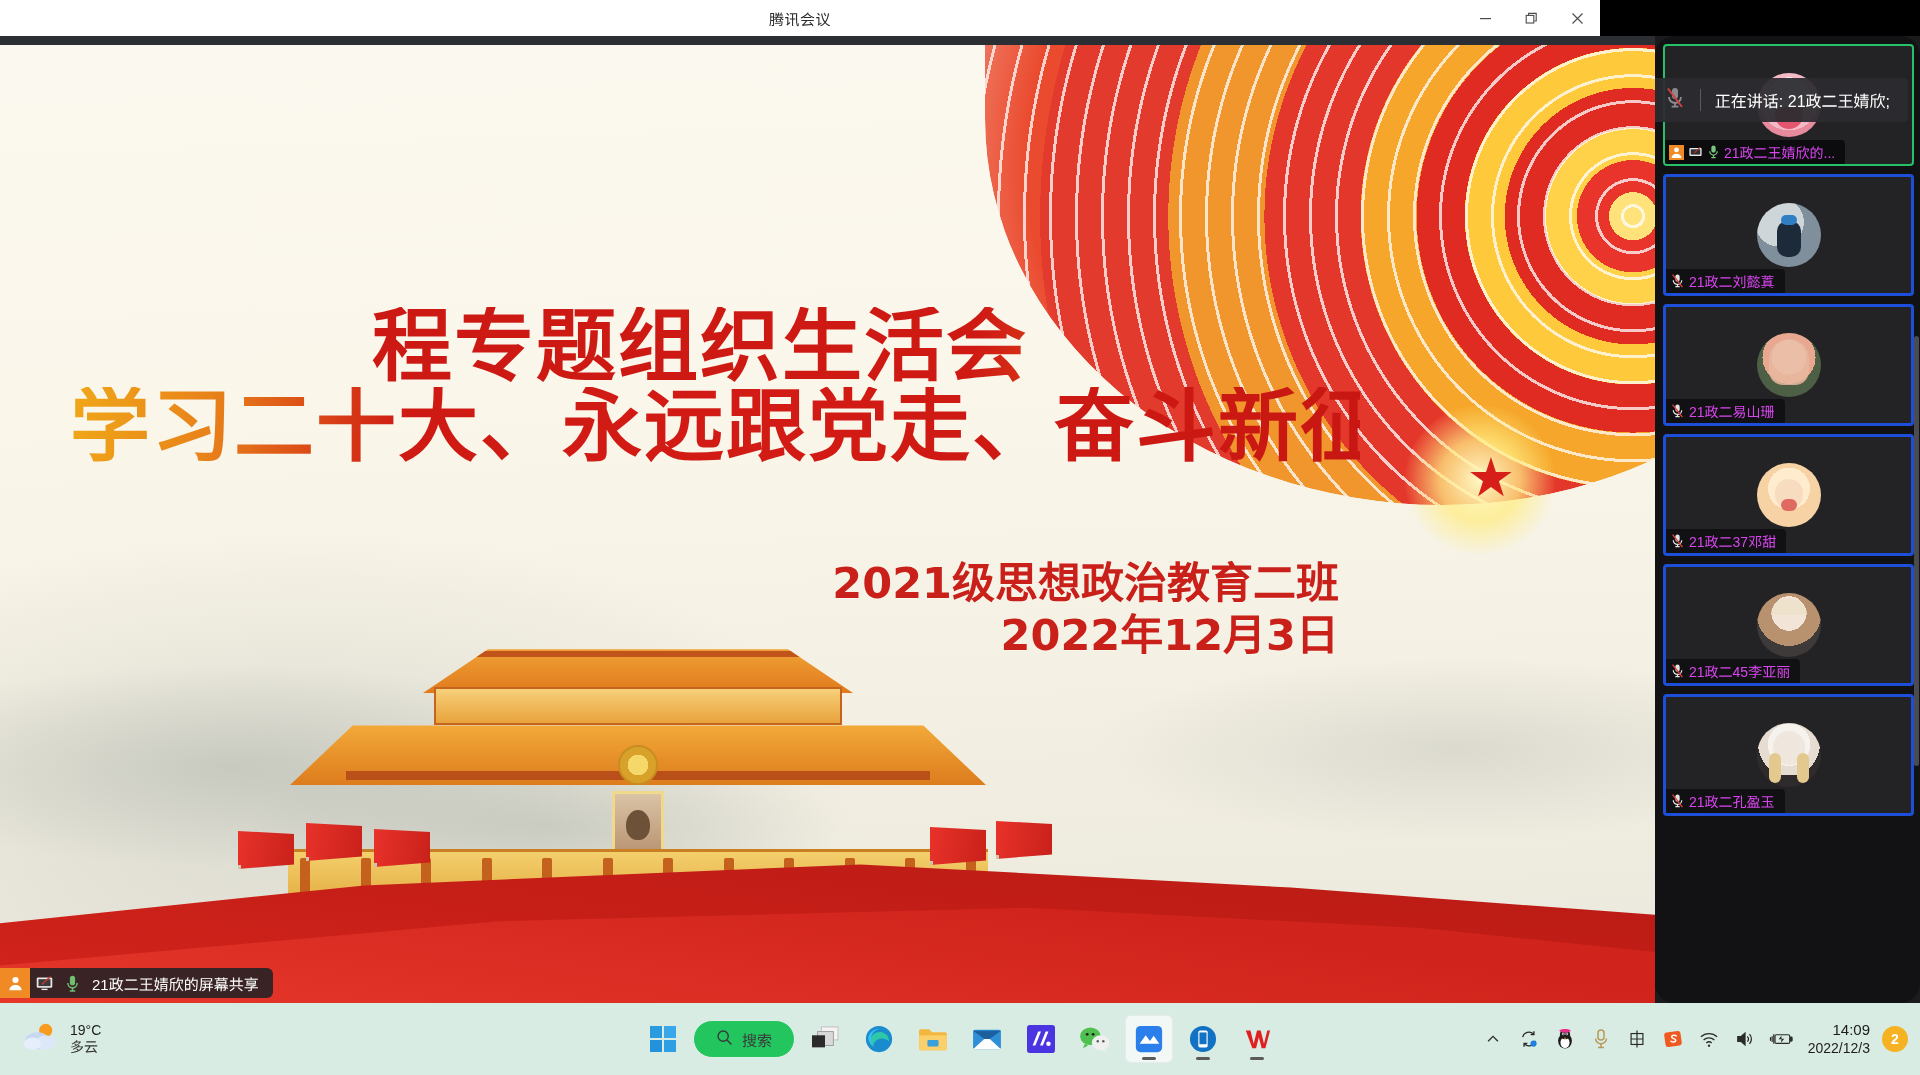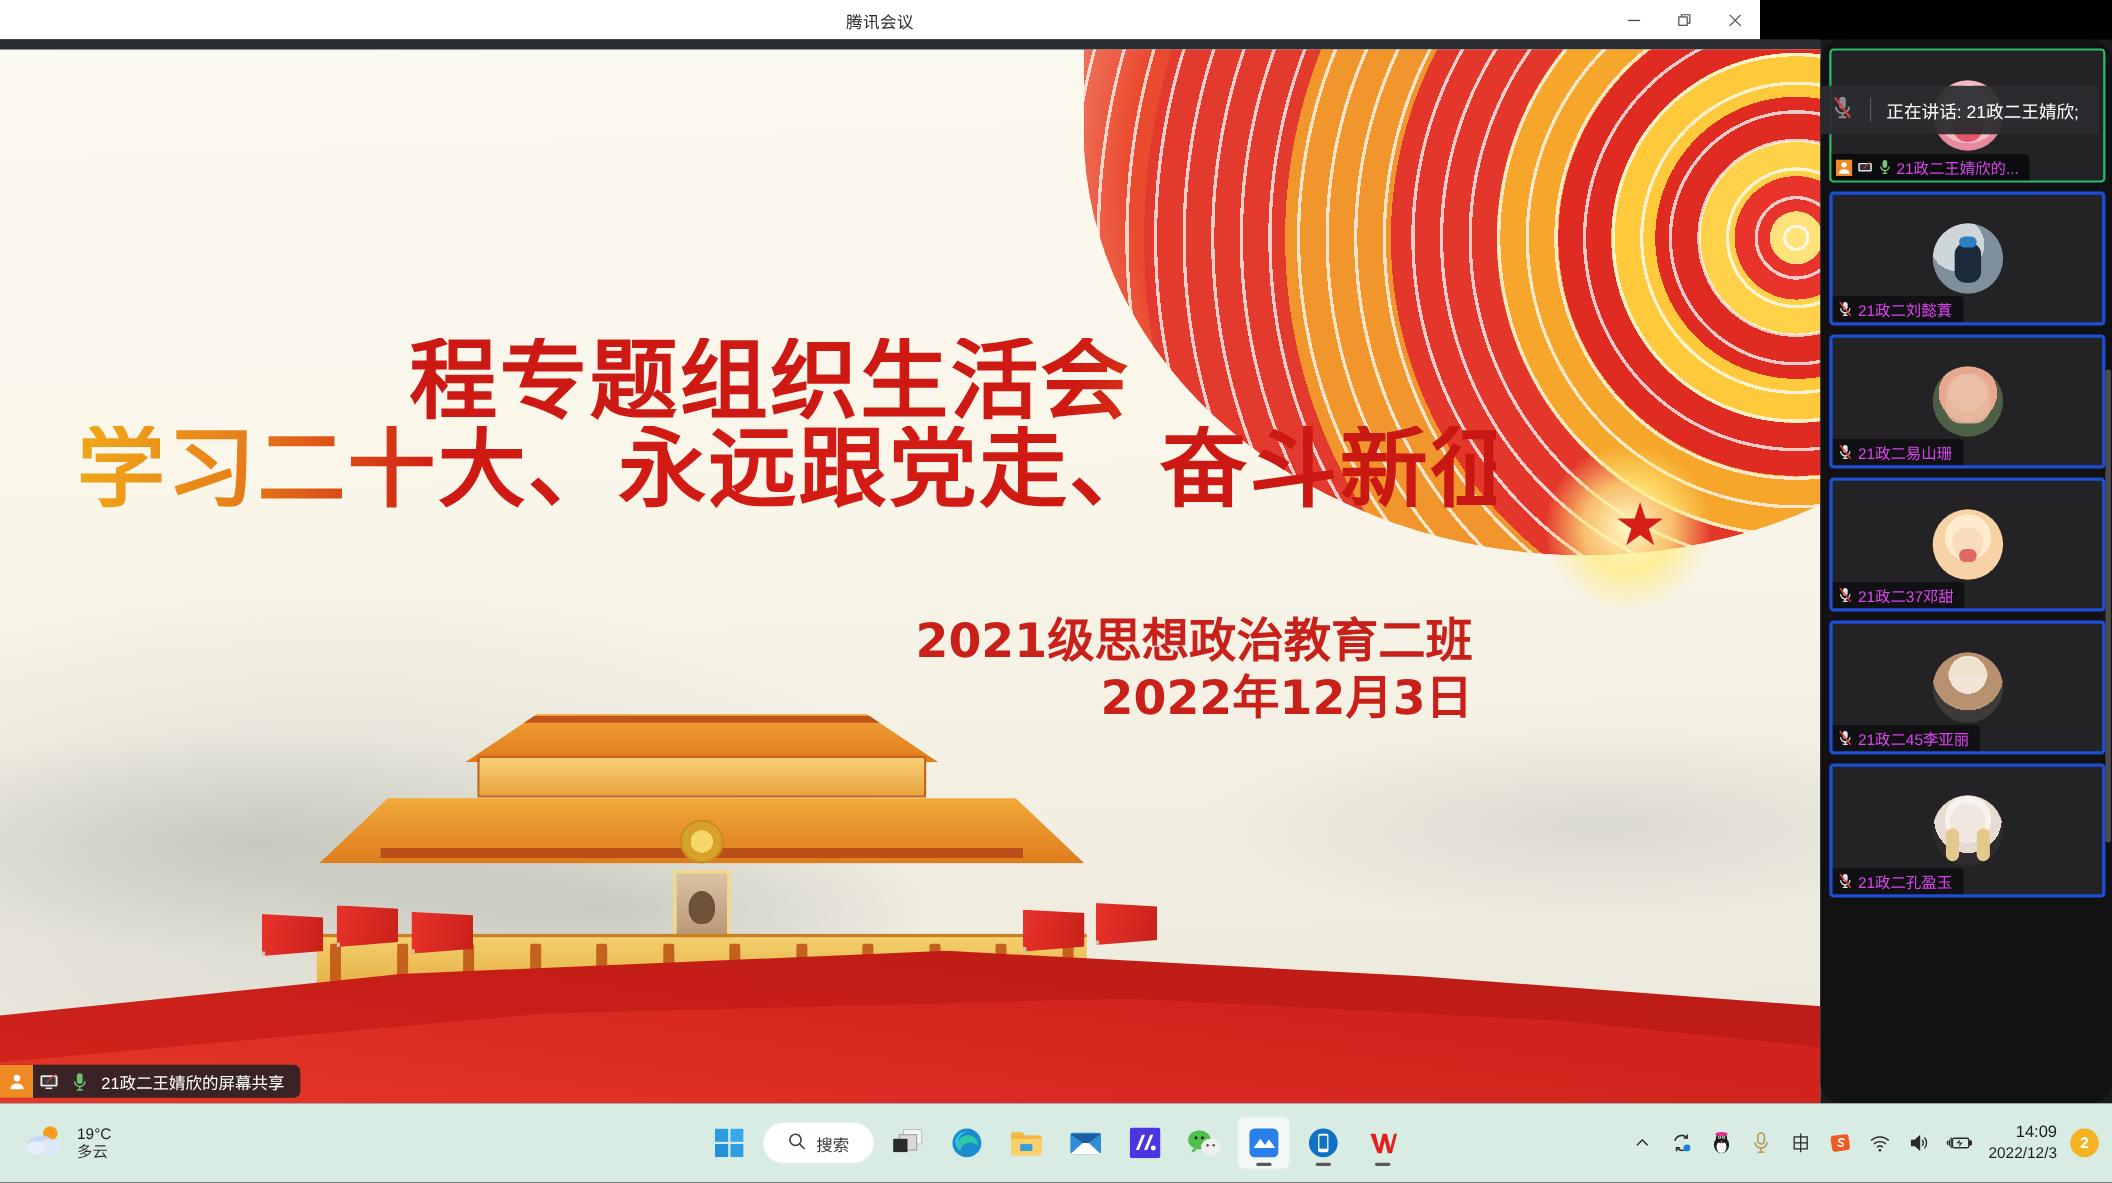--- a/index.html
+++ b/index.html
@@ -318,21 +318,21 @@
     content:""; position:absolute; bottom:3px; left:50%; transform:translateX(-50%);
     width: 14px; height: 3px; border-radius: 2px; background:#5a5a5a;
   }
   .tb-item.focused {
     background: rgba(255,255,255,.65);
     box-shadow: inset 0 0 0 1px rgba(0,0,0,.05);
   }
   .search-pill {
     display: flex; align-items: center; gap: 9px;
     height: 38px; padding: 0 22px;
-    background: #ffffff; border-radius: 19px;
+    background: #22c55e; border-radius: 19px;
     border: 1px solid #e2efe9;
   }
   .search-pill span { font-size: 15px; color: #3a3a3a; }
 
   .tray {
     position: absolute; right: 0; display: flex; align-items: center;
     height: 72px; padding-right: 12px; gap: 2px;
   }
   .tray-ico {
     width: 34px; height: 40px; display:flex; align-items:center; justify-content:center;

